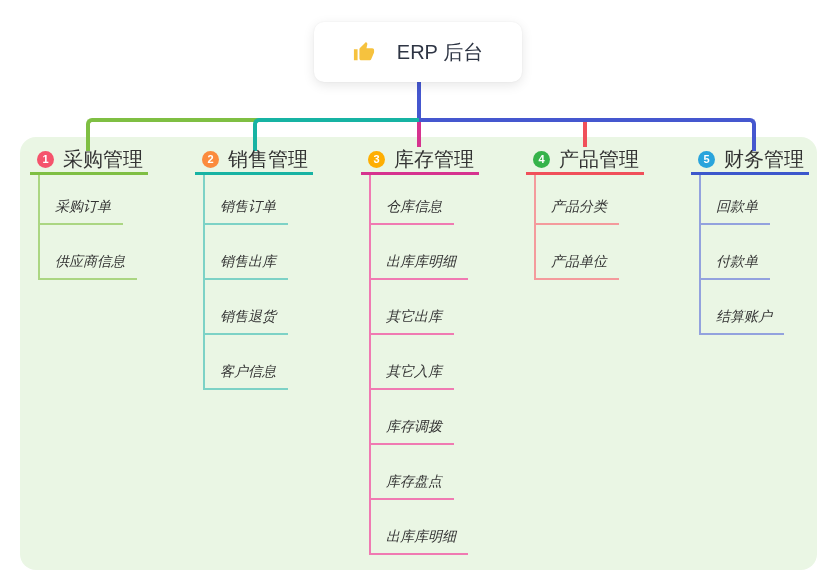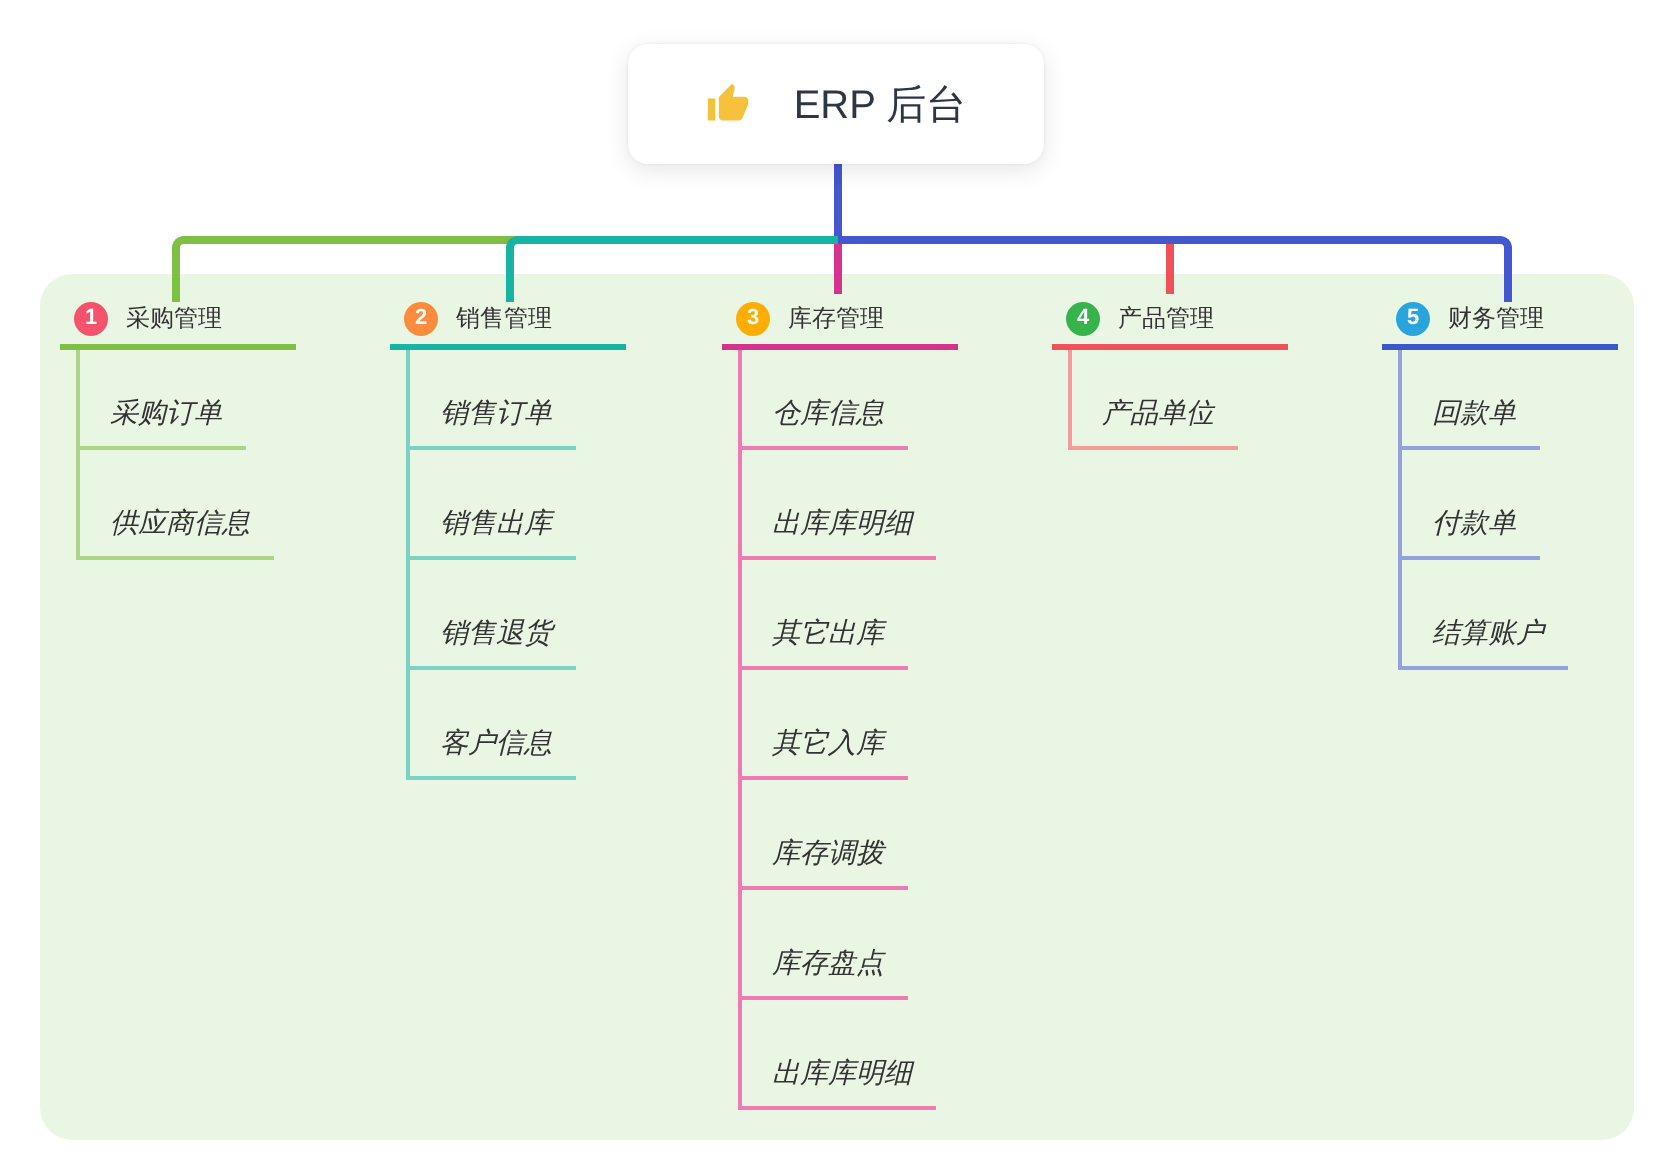--- a/index.html
+++ b/index.html
@@ -38,21 +38,21 @@
   .branch-header{
     display:flex;align-items:center;gap:9px;height:29px;width:118px;
     border-bottom:3px solid var(--line);padding-left:7px;box-sizing:border-box;
     cursor:pointer;
   }
   .badge{
     width:17px;height:17px;border-radius:50%;background:var(--badge);
     color:#fff;font-size:11px;font-weight:bold;line-height:1;
     display:flex;align-items:center;justify-content:center;flex:0 0 17px;
   }
-  .branch-title{font-size:12px;color:#333;font-weight:500;white-space:nowrap;}
+  .branch-title{font-size:20px;color:#333;font-weight:500;white-space:nowrap;}
   .children{
     list-style:none;margin:0 0 0 8px;padding:0;
     border-left:2px solid var(--line-light);
     font-style:italic;
   }
   .children li{height:55px;display:flex;align-items:flex-end;}
   .children li:first-child{height:50px;}
   .child-label{
     font-size:14px;color:#333;white-space:nowrap;
     padding:0 12px 7px 15px;border-bottom:2px solid var(--line-light);
@@ -146,20 +146,23 @@
   </ul>
 </div>
 
 <div class="branch b3" style="--line: #f0505a; --line-light: #f49a9c; --badge: #36b34a;">
   <div class="branch-header">
     <span class="badge">4</span>
     <span class="branch-title">产品管理</span>
   </div>
   <ul class="children">
     <li>
+        <span class="child-label">产品分类</span>
+      </li>
+    <li>
         <span class="child-label">产品单位</span>
       </li>
   </ul>
 </div>
 
 <div class="branch b4" style="--line: #3c57cc; --line-light: #93a2de; --badge: #29a4dc;">
   <div class="branch-header">
     <span class="badge">5</span>
     <span class="branch-title">财务管理</span>
   </div>

